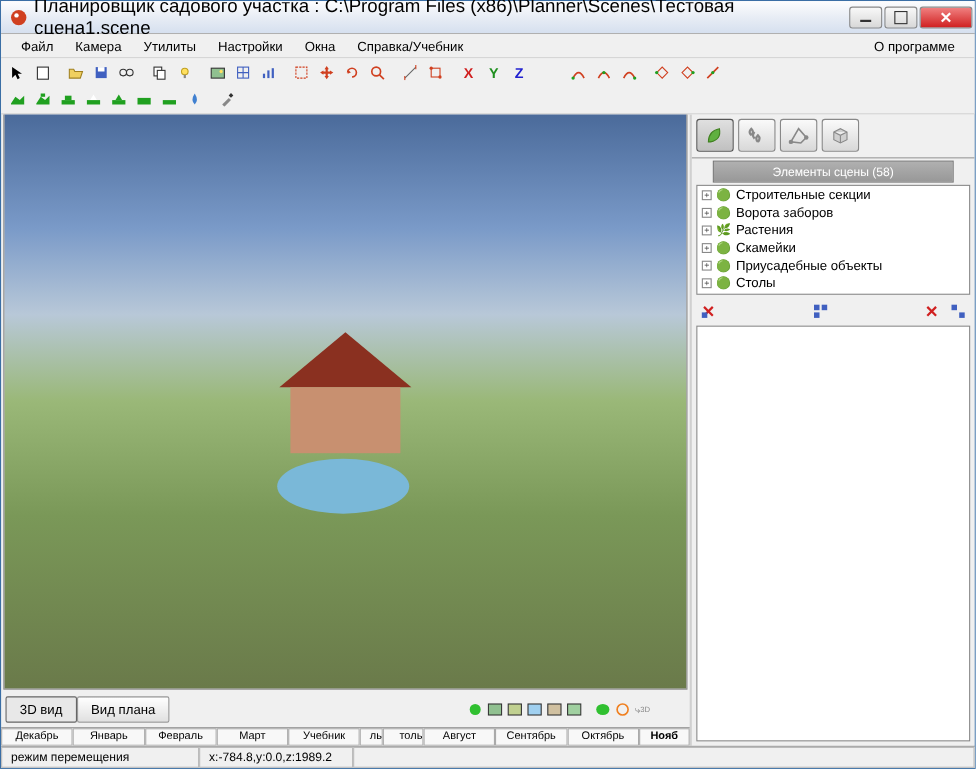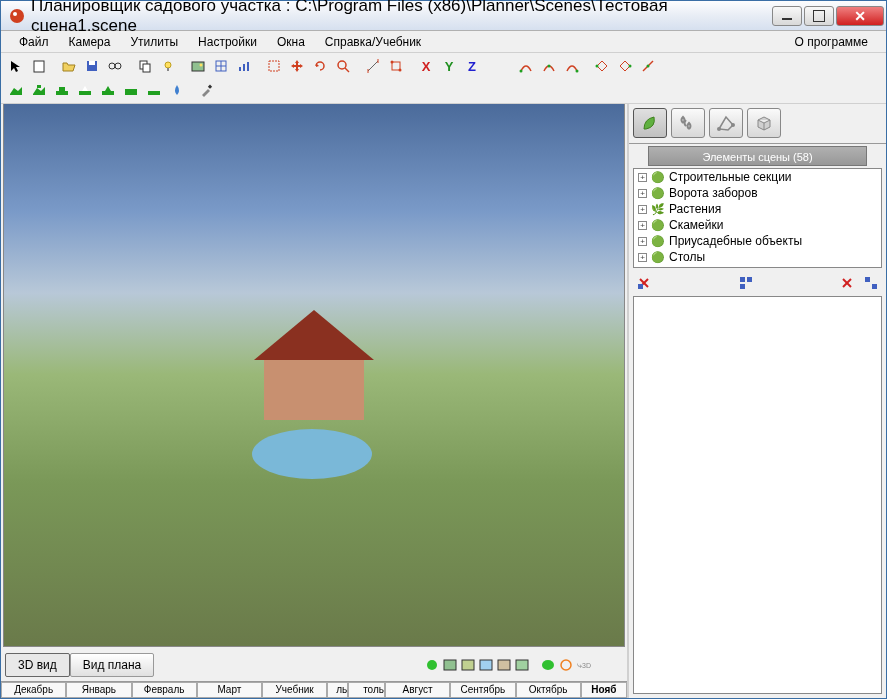--- a/index.html
+++ b/index.html
@@ -445,14 +445,19 @@
             <svg width="14" height="14">
               <rect x="1" y="1" width="5" height="5" fill="#4060c0"></rect>
               <rect x="8" y="8" width="5" height="5" fill="#4060c0"></rect>
             </svg>
           </div>
       </div>
       <div class="rp-content"></div>
     </div>
   </div>
 
+  <div class="statusbar">
+    <div class="status-cell">режим перемещения</div>
+    <div class="status-cell">x:-784.8,y:0.0,z:1989.2</div>
+    <div class="status-cell" style="flex:1;"></div>
+  </div>
 
 </div>
 
 </body></html>

